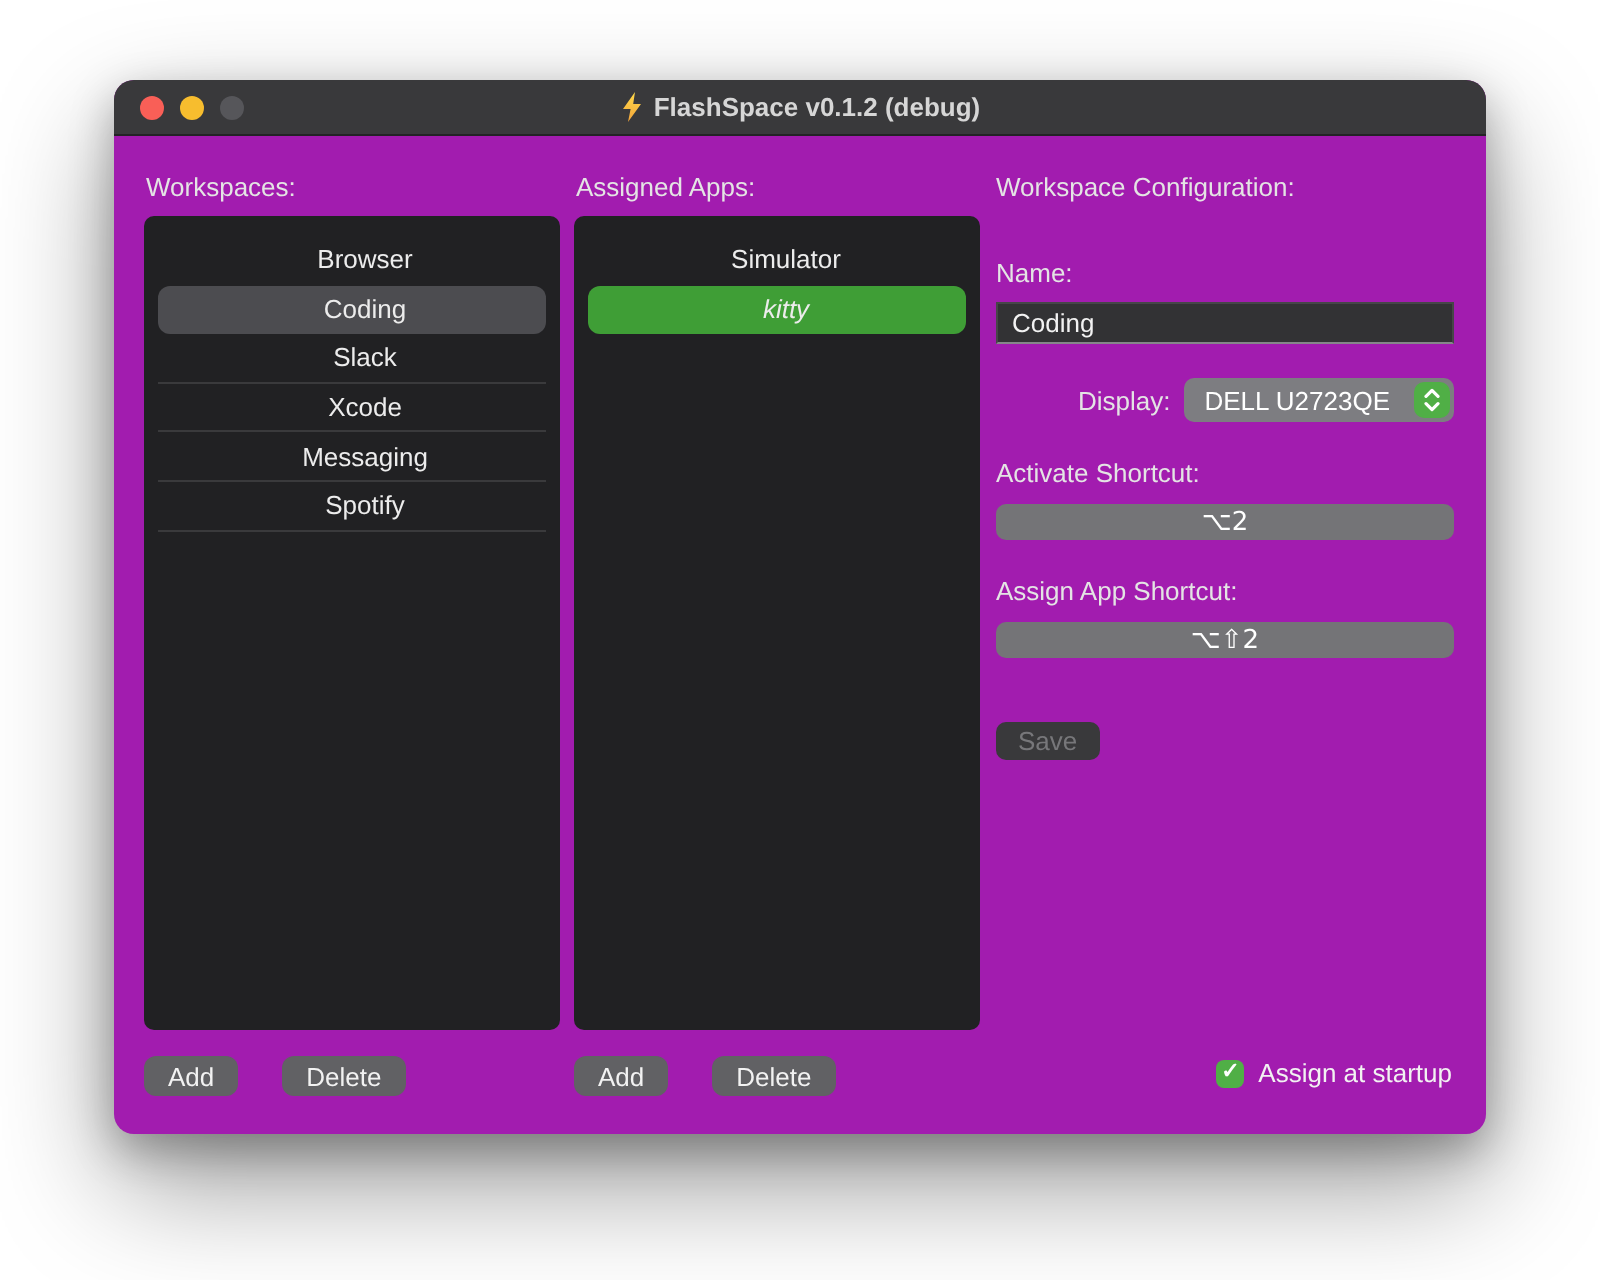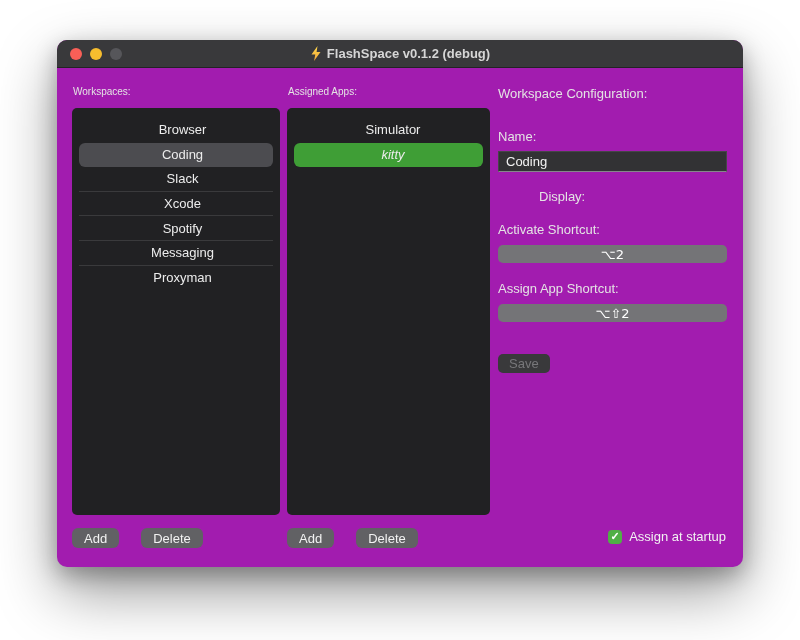--- a/index.html
+++ b/index.html
@@ -20,21 +20,21 @@
   }
   .traffic { position:absolute; left:13px; top:0; height:28px; display:flex; align-items:center; gap:8px; }
   .tl { width:12px; height:12px; border-radius:50%; display:inline-block; }
   .tl.red { background:#f95f57; }
   .tl.yellow { background:#f7bd2e; }
   .tl.gray { background:#56565a; }
   .title { display:flex; align-items:center; gap:5px; font-size:13px; font-weight:bold; color:#d6d6d6; }
   .bolt-svg { width:12px; height:15px; }
 
   
-  .col-label { position:absolute; font-size:10px; color:#e4e4e4; }
+  .col-label { position:absolute; font-size:13px; color:#e4e4e4; }
   .panel {
     position:absolute; top:68px; height:407px; background:#212123; border-radius:5px;
     padding-top:10px; overflow:hidden;
   }
   .panel-1 { left:15px;  width:208px; }
   .panel-2 { left:230px; width:203px; }
 
   .row {
     height:24.6px; margin:0 7px; padding-left:13px;
     display:flex; align-items:center;
@@ -132,27 +132,24 @@
       <div class="row sel-gray">
           <span>Coding</span>
         </div>
       <div class="row divided">
           <span>Slack</span>
         </div>
       <div class="row divided">
           <span>Xcode</span>
         </div>
       <div class="row divided">
+          <span>Messaging</span>
+        </div>
+      <div class="row divided">
           <span>Spotify</span>
-        </div>
-      <div class="row divided">
-          <span>Messaging</span>
-        </div>
-      <div class="row">
-          <span>Proxyman</span>
         </div>
     </div>
     <div class="btn-row btn-row-1">
       <button class="btn">Add</button>
       <button class="btn">Delete</button>
     </div>
 
     <div class="col-label" style="left:231px; top:46px;">Assigned Apps:</div>
     <div class="panel panel-2">
       <div class="row" style="padding-left:9px;">
@@ -168,20 +165,29 @@
     </div>
 
     <div class="config">
       <div class="cfg-label cfg-title">Workspace Configuration:</div>
 
       <div class="cfg-label name-label">Name:</div>
       <input class="name-input" type="text" value="Coding" style="">
 
       <div class="display-row">
         <span class="cfg-label">Display:</span>
+        <div class="popup">
+          <span class="popup-value">DELL U2723QE</span>
+          <span class="stepper">
+            <svg width="8" height="12" viewBox="0 0 8 12">
+              <path d="M1 4.2 L4 1.2 L7 4.2" fill="none" stroke="#ffffff" stroke-width="1.6" stroke-linecap="round" stroke-linejoin="round"></path>
+              <path d="M1 7.8 L4 10.8 L7 7.8" fill="none" stroke="#ffffff" stroke-width="1.6" stroke-linecap="round" stroke-linejoin="round"></path>
+            </svg>
+          </span>
+        </div>
       </div>
 
       <div class="cfg-label shortcut-label">Activate Shortcut:</div>
       <div class="shortcut-field">⌥2</div>
 
       <div class="cfg-label shortcut-label">Assign App Shortcut:</div>
       <div class="shortcut-field">⌥⇧2</div>
 
       <button class="save-btn" disabled="">Save</button>
     </div>

